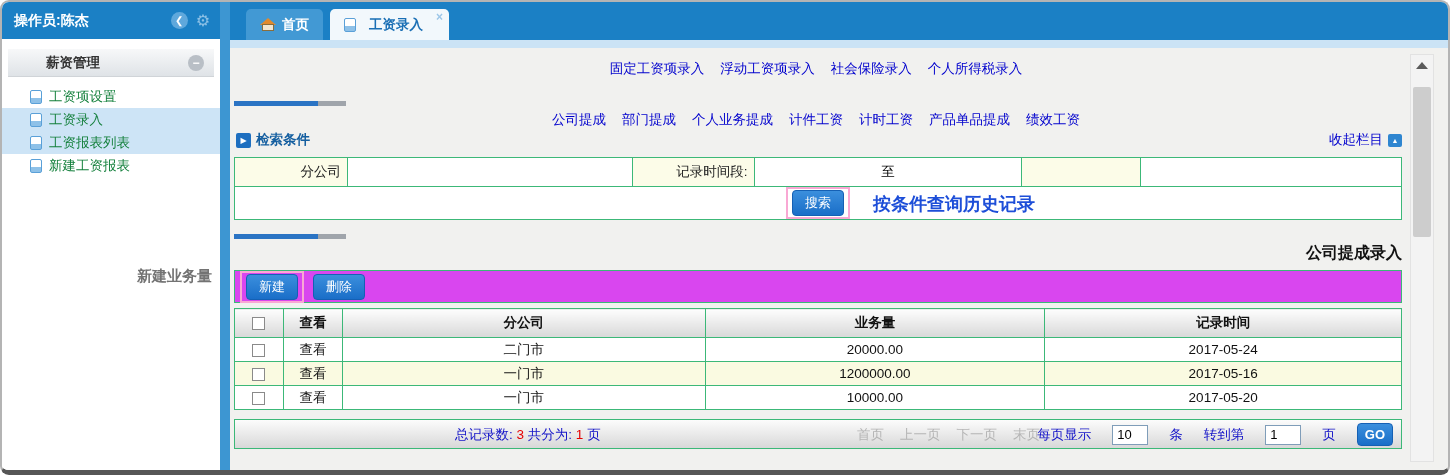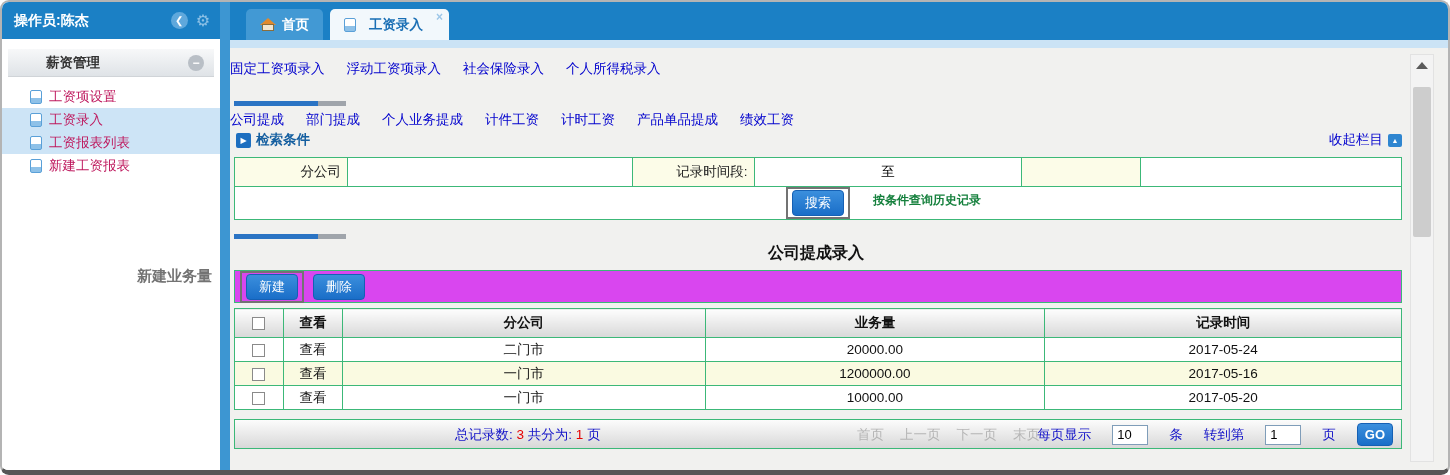--- a/index.html
+++ b/index.html
@@ -16,21 +16,21 @@
   .circ-icon { width:17px; height:17px; border-radius:50%; background:#5fa8dc; color:#fff;
                font-size:10px; display:inline-flex; align-items:center; justify-content:center; }
   .gear-icon { color:#8cc0e6; font-size:16px; line-height:1; }
   .group { margin:10px 6px 8px 6px; height:28px; background:linear-gradient(#f7f8f9,#dfe3e7);
            border-bottom:1px solid #d0d4d8; display:flex; align-items:center; font-size:13.5px;
            font-weight:bold; color:#333; padding:0 10px 0 38px; position:relative; }
   .minus-icon { position:absolute; right:10px; width:16px; height:16px; border-radius:50%;
                 background:#b9bfc6; color:#fff; font-size:12px; display:inline-flex;
                 align-items:center; justify-content:center; line-height:1; }
   .mi { height:23px; display:flex; align-items:center; padding-left:28px; font-size:13.5px;
-        color:#be185d; cursor:pointer; }
+        color:#15803d; cursor:pointer; }
   .mi.selected { background:#cde4f6; }
   .doc-icon { display:inline-block; width:12px; height:14px; border:1px solid #5aa0d8; border-radius:2px;
               background:linear-gradient(#ffffff 55%, #8ec1e8 55%); margin-right:7px; flex:0 0 auto; }
   .sb-annot { position:absolute; top:265px; right:8px; color:#737373; font-weight:bold; font-size:15px; }
 
   .vbar { position:absolute; left:218px; top:0; width:10px; height:100%; background:#3d96d2; }
 
   
   .main { position:absolute; left:228px; top:0; right:0; height:100%; }
   .tabbar { height:38px; background:#1b80c5; display:flex; align-items:flex-end; padding-left:16px; }
@@ -42,21 +42,21 @@
   .home-icon { position:relative; width:16px; height:13px; display:inline-block; }
   .home-icon .roof { position:absolute; top:0; left:0; width:0; height:0;
                      border-left:8px solid transparent; border-right:8px solid transparent;
                      border-bottom:7px solid #e08a2e; }
   .home-icon .base { position:absolute; top:6px; left:2px; width:12px; height:7px;
                      background:#f0e6d2; border:1px solid #8a6d3b; }
   .strip { height:8px; background:#cbe3f5; }
 
   .content { position:relative; height:calc(100% - 46px); background:#f1f1ef; overflow:hidden; }
 
-  .links { display:flex; justify-content:flex-start; gap:22px; padding-right:46px; font-size:13.5px; }
+  .links { display:flex; justify-content:center; gap:16px; padding-right:46px; font-size:13.5px; }
   .links a { color:#0000cd; text-decoration:none; cursor:pointer; white-space:nowrap; }
   .r1 { margin-top:12px; }
   .r2 { margin-top:5px; }
 
   .divider { margin:23px 0 0 4px; height:5px; width:112px; display:flex; }
   .divider .seg-blue { width:84px; background:#2b74c4; }
   .divider .seg-gray { width:28px; background:#a0a5ab; }
   .divider.d2 { margin-top:14px; }
 
   .row3 { margin-top:2px; display:flex; justify-content:space-between; align-items:center;
@@ -68,27 +68,27 @@
   .collapse a { color:#0000cd; text-decoration:none; }
   .upbox-icon { width:14px; height:13px; background:#2f86d0; border-radius:2px; color:#fff; font-size:7px;
                 display:inline-flex; align-items:center; justify-content:center; }
 
   table { border-collapse:collapse; }
   .form-table { margin:8px 0 0 4px; width:1168px; border:1px solid #3cb878; background:#fff; }
   .form-table td { border:1px solid #3cb878; font-size:13.5px; height:29px; }
   .form-table td.lbl { background:#fcfce8; text-align:right; padding-right:6px; color:#222; }
   .form-table td.sep { text-align:center; }
   .form-table td.btnrow { height:27px; position:relative; text-align:center; }
-  .red-rect { display:inline-block; border:2px solid #737373; padding:1px 4px; }
+  .red-rect { display:inline-block; border:2px solid #f9a8d4; padding:1px 4px; }
   .blue-btn { background:linear-gradient(#3b8fdd,#1a6ec8); border:1px solid #1560b4; border-radius:4px;
               color:#fff; font-size:13px; padding:3px 12px; cursor:pointer;
               font-family:"Liberation Sans",sans-serif; }
-  .red-note { position:absolute; left:calc(50% + 55px); top:5px; color:#15803d; font-weight:bold; font-size:12px; }
-
-  .sec-title { margin-top:4px; width:1172px; text-align:center; font-size:16px; font-weight:bold; color:#111;font-family:Liberation Serif, serif; }
+  .red-note { position:absolute; left:calc(50% + 55px); top:5px; color:#1d4ed8; font-weight:bold; font-size:18px; }
+
+  .sec-title { margin-top:4px; width:1172px; text-align:right; font-size:16px; font-weight:bold; color:#111;font-family:Liberation Serif, serif; }
 
   .toolbar { margin:6px 0 0 4px; width:1168px; height:33px; background:#d946ef; border:1px solid #3cb878;
              display:flex; align-items:center; padding-left:5px; gap:9px; }
 
   .data-table { margin:5px 0 0 4px; width:1168px; background:#fff; border:1px solid #3cb878; }
   .data-table th, .data-table td { border:1px solid #3cb878; font-size:13.5px; text-align:center; }
   .data-table th { height:29px; background:linear-gradient(#fdfdfd,#d8d8d8); font-weight:bold; color:#111; }
   .data-table td { height:24px; color:#111; }
   .data-table tr.alt td { background:#fafae1; }
   .cbx { display:inline-block; width:13px; height:13px; background:#fff; border:1px solid #8a8a8a;

